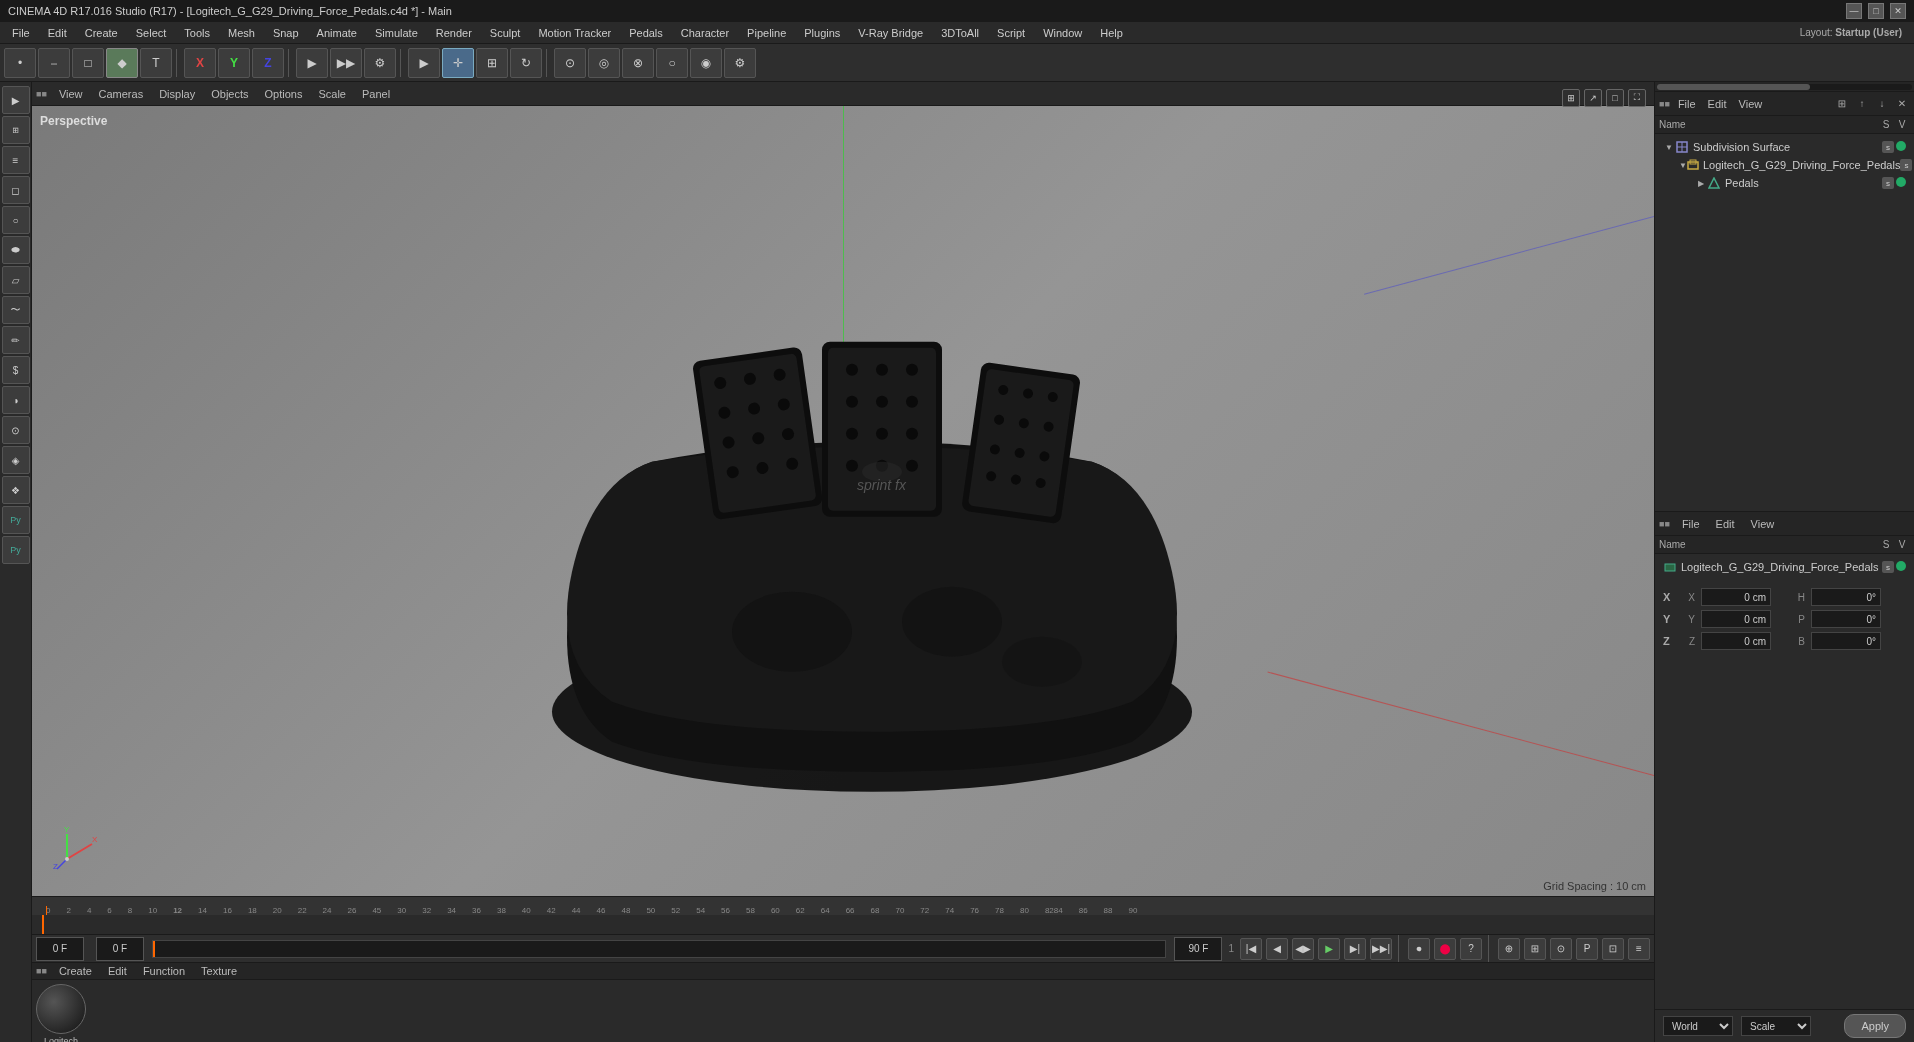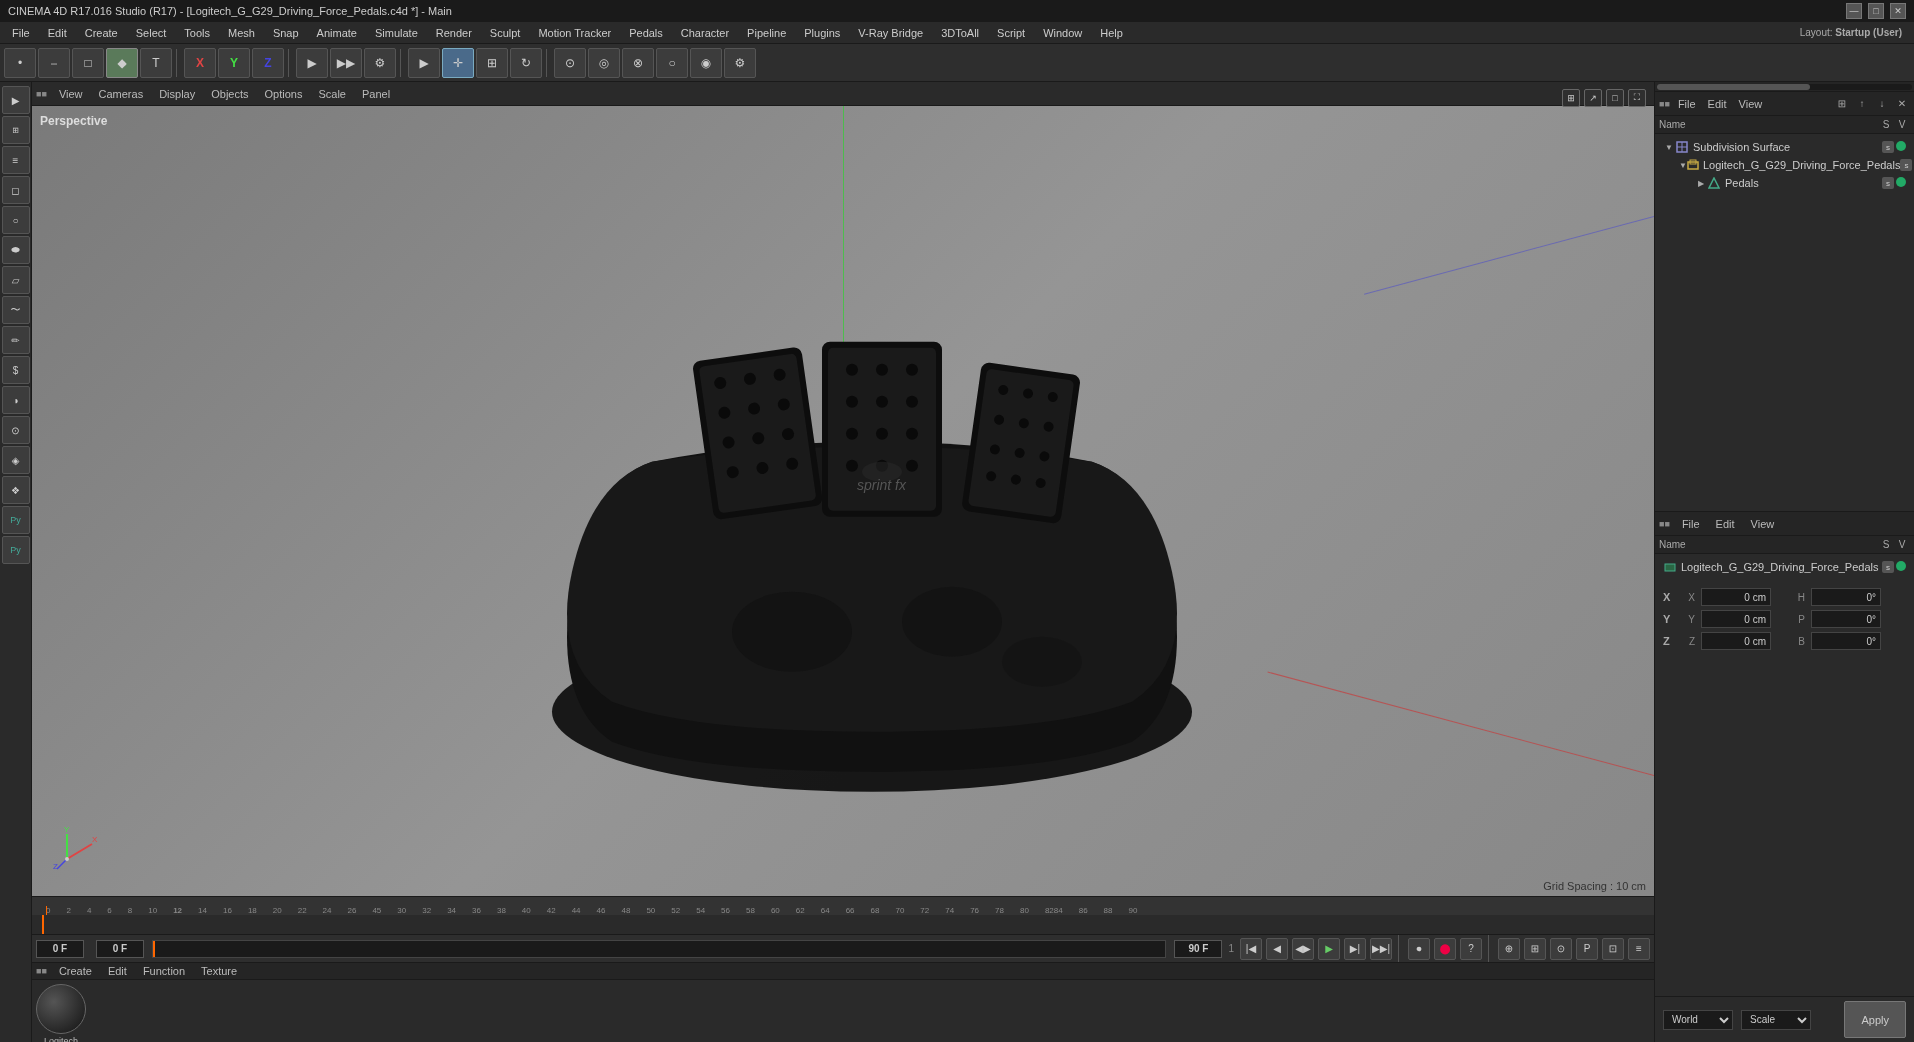--- a/index.html
+++ b/index.html
@@ -235,27 +235,26 @@
     #transport-bar {
       height: 28px;
       background: #2e2e2e;
       display: flex;
       align-items: center;
       padding: 0 4px;
       gap: 4px;
       border-top: 1px solid #1a1a1a;
     }
     .transport-input {
-      width: 48px; height: 18px;
+      width: 48px; height: 24px;
       background: #1a1a1a;
       border: 1px solid #555;
       color: #ccc;
       font-size: 10px;
       text-align: center;
-      font-weight: bold;
     }
     .transport-btn {
       width: 22px; height: 22px;
       background: #3c3c3c;
       border: 1px solid #555;
       display: flex; align-items: center; justify-content: center;
       color: #ccc; font-size: 10px; cursor: pointer;
       border-radius: 2px;
     }
 
@@ -469,28 +468,28 @@
     .coord-dropdown {
       height: 20px;
       background: #1a1a1a;
       border: 1px solid #444;
       color: #ccc;
       font-size: 10px;
       padding: 0 4px;
       width: 70px;
     }
     .apply-btn {
-      height: 37px;
+      height: 24px;
       background: #555;
       border: 1px solid #777;
       color: #ccc;
       font-size: 11px;
       padding: 0 16px;
       cursor: pointer;
-      border-radius: 2px;
+      border-radius: 10px;
     }
 
     
     #blue-line {
       position: absolute;
       top: 110px; right: 0;
       width: 300px;
       height: 1px;
       background: rgba(80, 80, 200, 0.6);
       transform: rotate(-15deg);

